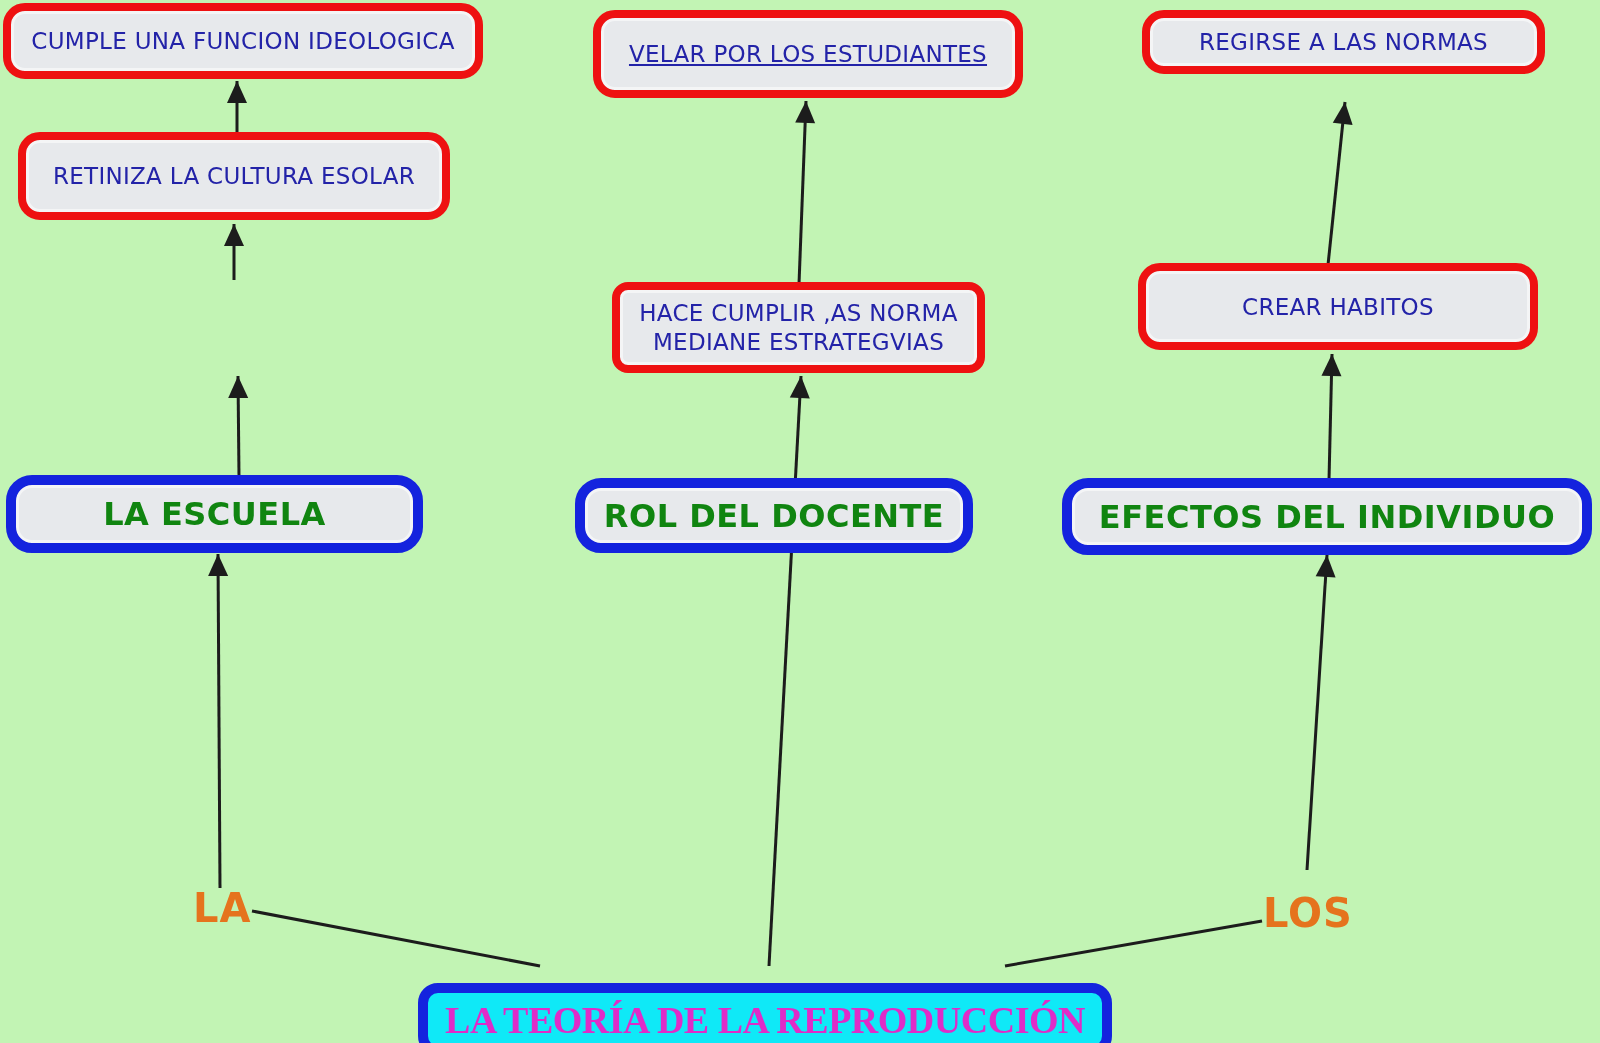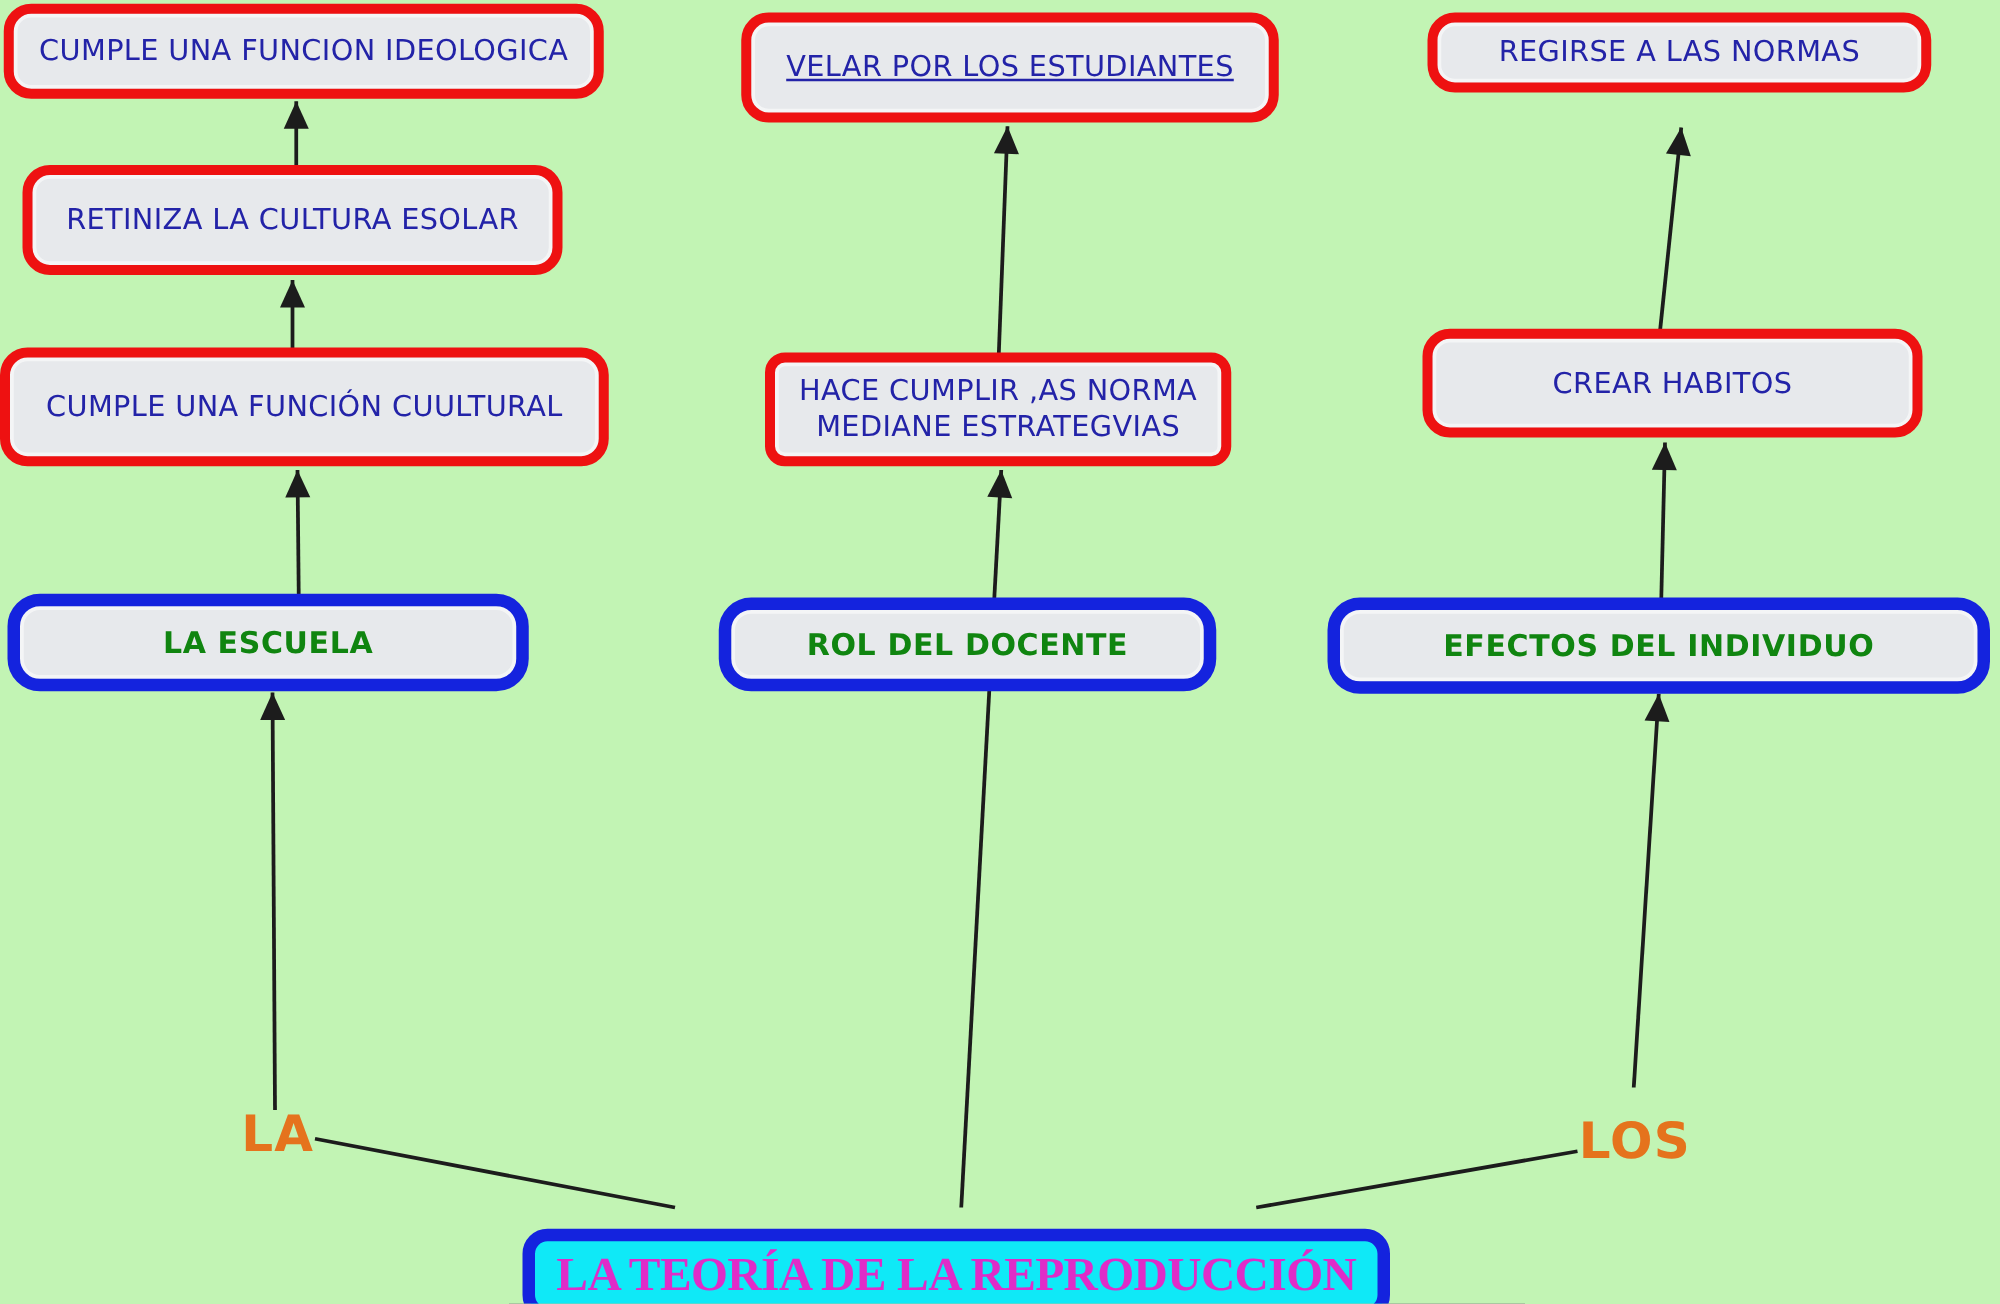--- a/index.html
+++ b/index.html
@@ -19,21 +19,21 @@
     text-align:center; background:var(--node-fill,#e7e9ec);
     box-shadow: inset 0 0 0 3px rgba(255,255,255,.55);
     white-space:nowrap;
   }
   .node.red {
     border:8px solid var(--red-border,#ee1111); border-radius:22px;
     color:var(--text-blue,#2323a8); font-size:23px; letter-spacing:.3px;
   }
   .node.blue {
     border:10px solid var(--blue-border,#1423de); border-radius:26px;
-    color:var(--text-green,#108510); font-weight:bold; font-size:24px; letter-spacing:.5px;text-align:right;
+    color:var(--text-green,#108510); font-weight:bold; font-size:32px; letter-spacing:.5px;text-align:right;
   }
   .node.root {
     border:10px solid var(--blue-border,#1423de); border-radius:20px;
     background:var(--cyan-fill,#0fe9f7);
     color:var(--text-magenta,#df2cc8);
     font-family:"Liberation Serif","DejaVu Serif",serif;
     font-weight:bold; font-size:38px; letter-spacing:-0.5px;
     box-shadow:none;
   }
   .conn-label {
@@ -82,23 +82,20 @@
     <line x1="1307" y1="870" x2="1327" y2="555" marker-end="url(#arrow)"></line>
     <line x1="1005" y1="966" x2="1262" y2="921"></line>
   </svg>
 
   <div class="node red" id="node-ideologica">
     <span>CUMPLE UNA FUNCION IDEOLOGICA</span>
   </div>
   <div class="node red" id="node-retiniza">
     <span>RETINIZA LA CULTURA ESOLAR</span>
   </div>
-  <div class="node red" id="node-cultural">
-    <span>CUMPLE UNA FUNCIÓN CUULTURAL</span>
-  </div>
   <div class="node blue" id="node-escuela">
     <span>LA ESCUELA</span>
   </div>
 
   <div class="node red" id="node-velar">
     <span>VELAR POR LOS ESTUDIANTES</span>
   </div>
   <div class="node red" id="node-hace">
     <span>HACE CUMPLIR ,AS NORMA</span>
     <span>MEDIANE ESTRATEGVIAS</span>

